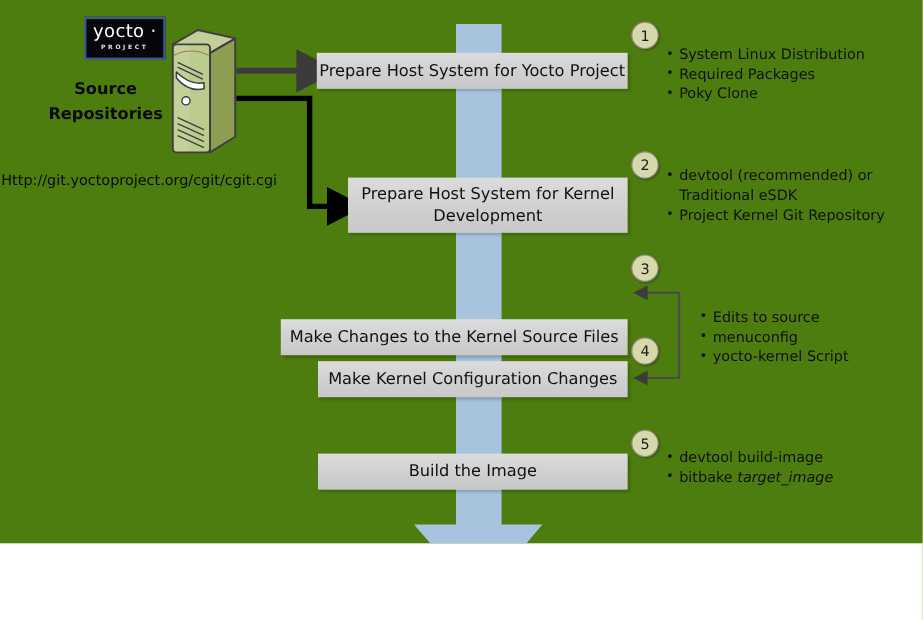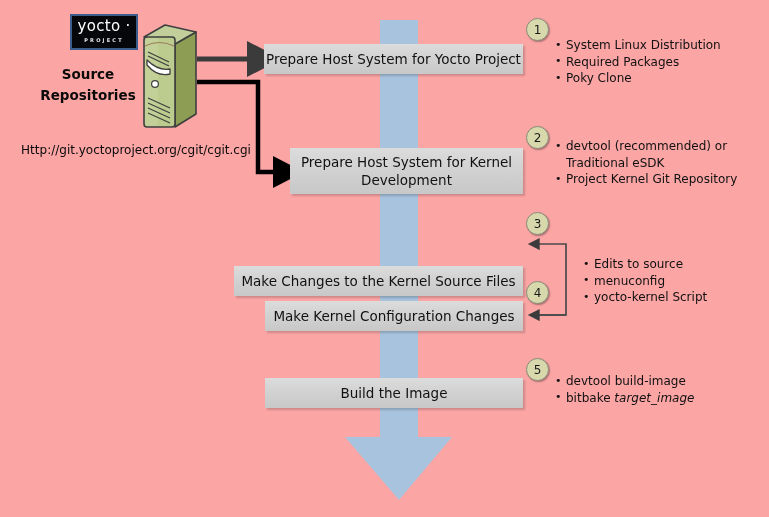--- a/index.html
+++ b/index.html
@@ -7,23 +7,23 @@
     padding: 0;
     background: #ffffff;
   }
   body {
     font-family: "DejaVu Sans", "Liberation Sans", sans-serif;
     color: #1a1a1a;
   }
   #canvas {
     position: relative;
     width: 769px;
-    height: 517px;
+    height: 453px;
     overflow: hidden;
-    background: #fca5a5;
+    background: #4d7c0f;
   }
   .abs { position: absolute; }
 
   
   #flow-arrow { left: 0; top: 0; }
 
   
   #yocto-logo {
     left: 70px; top: 14px;
     width: 68px; height: 36px;
@@ -56,21 +56,21 @@
   #source-label {
     left: 8px; top: 64px;
     width: 160px;
     text-align: center;
     font-size: 13.5px;
     font-weight: bold;
     line-height: 21px;
     color: #0a0a0a;
   }
   #source-url {
-    left: 20px; top: 143px;
+    left: 0; top: 143px;
     width: 232px;
     text-align: center;
     font-size: 12px;
     color: #0a0a0a;
     white-space: nowrap;
   }
 
   
   #server-tower { left: 136px; top: 22px; }
 

